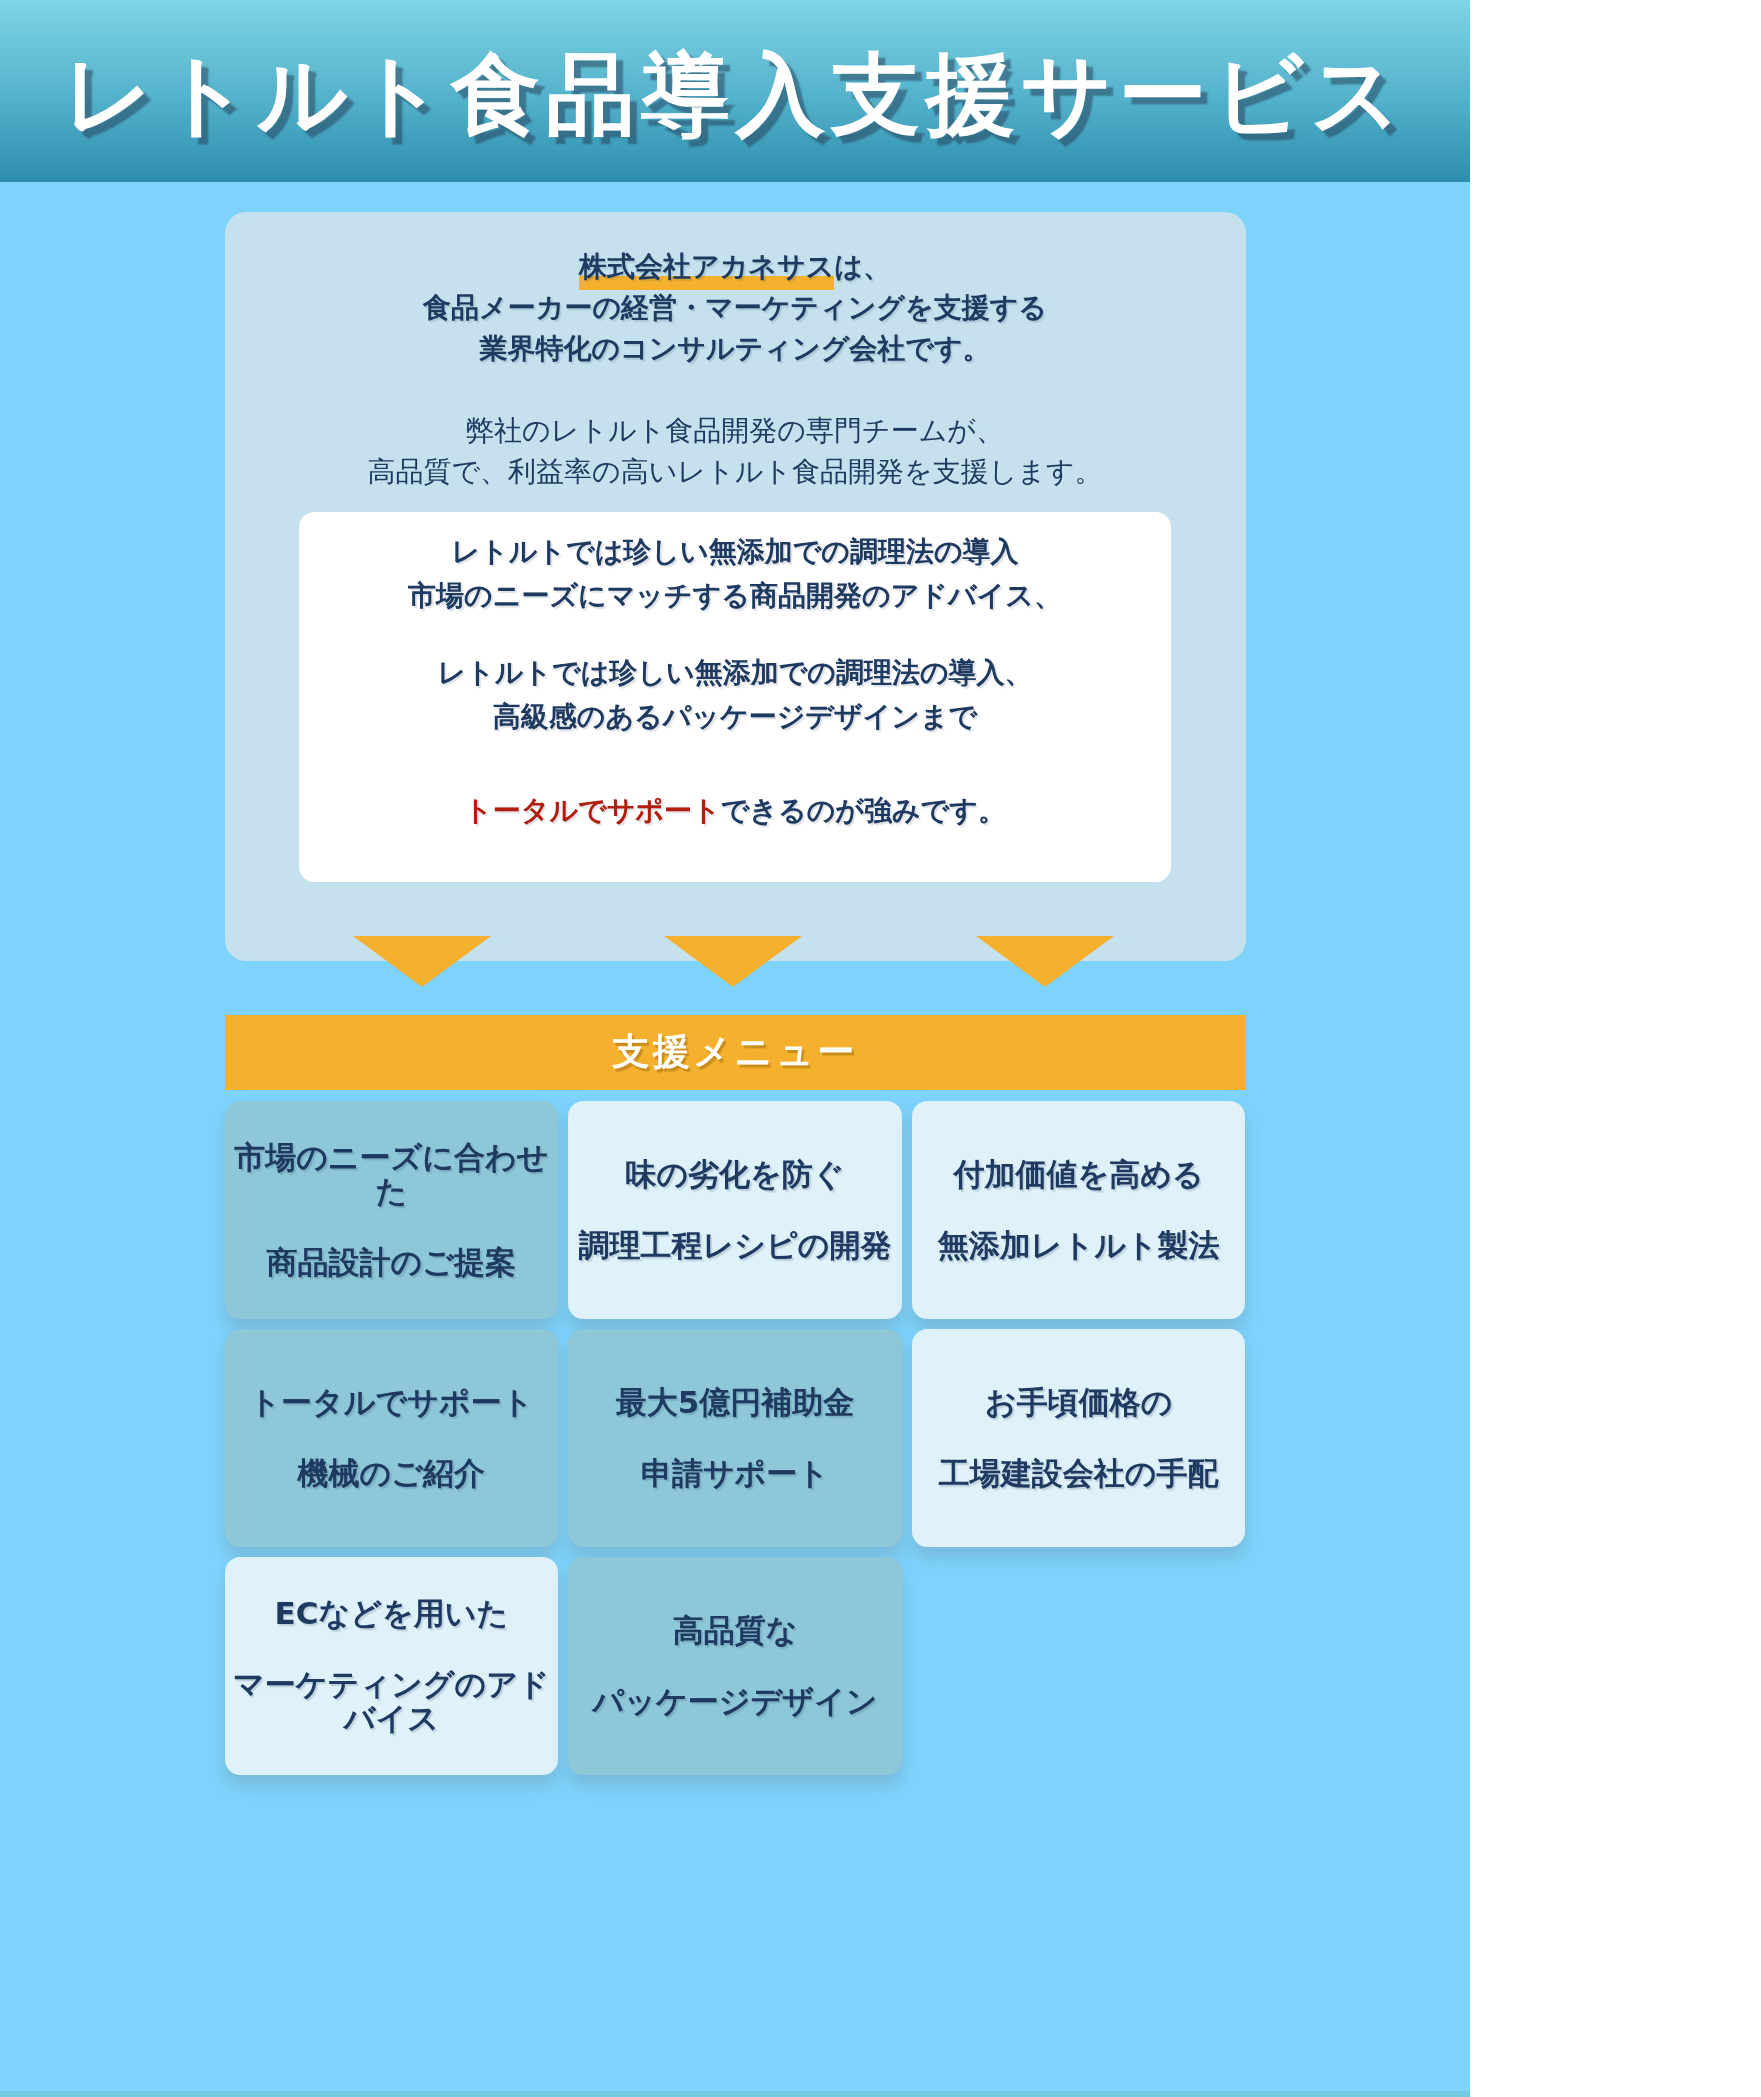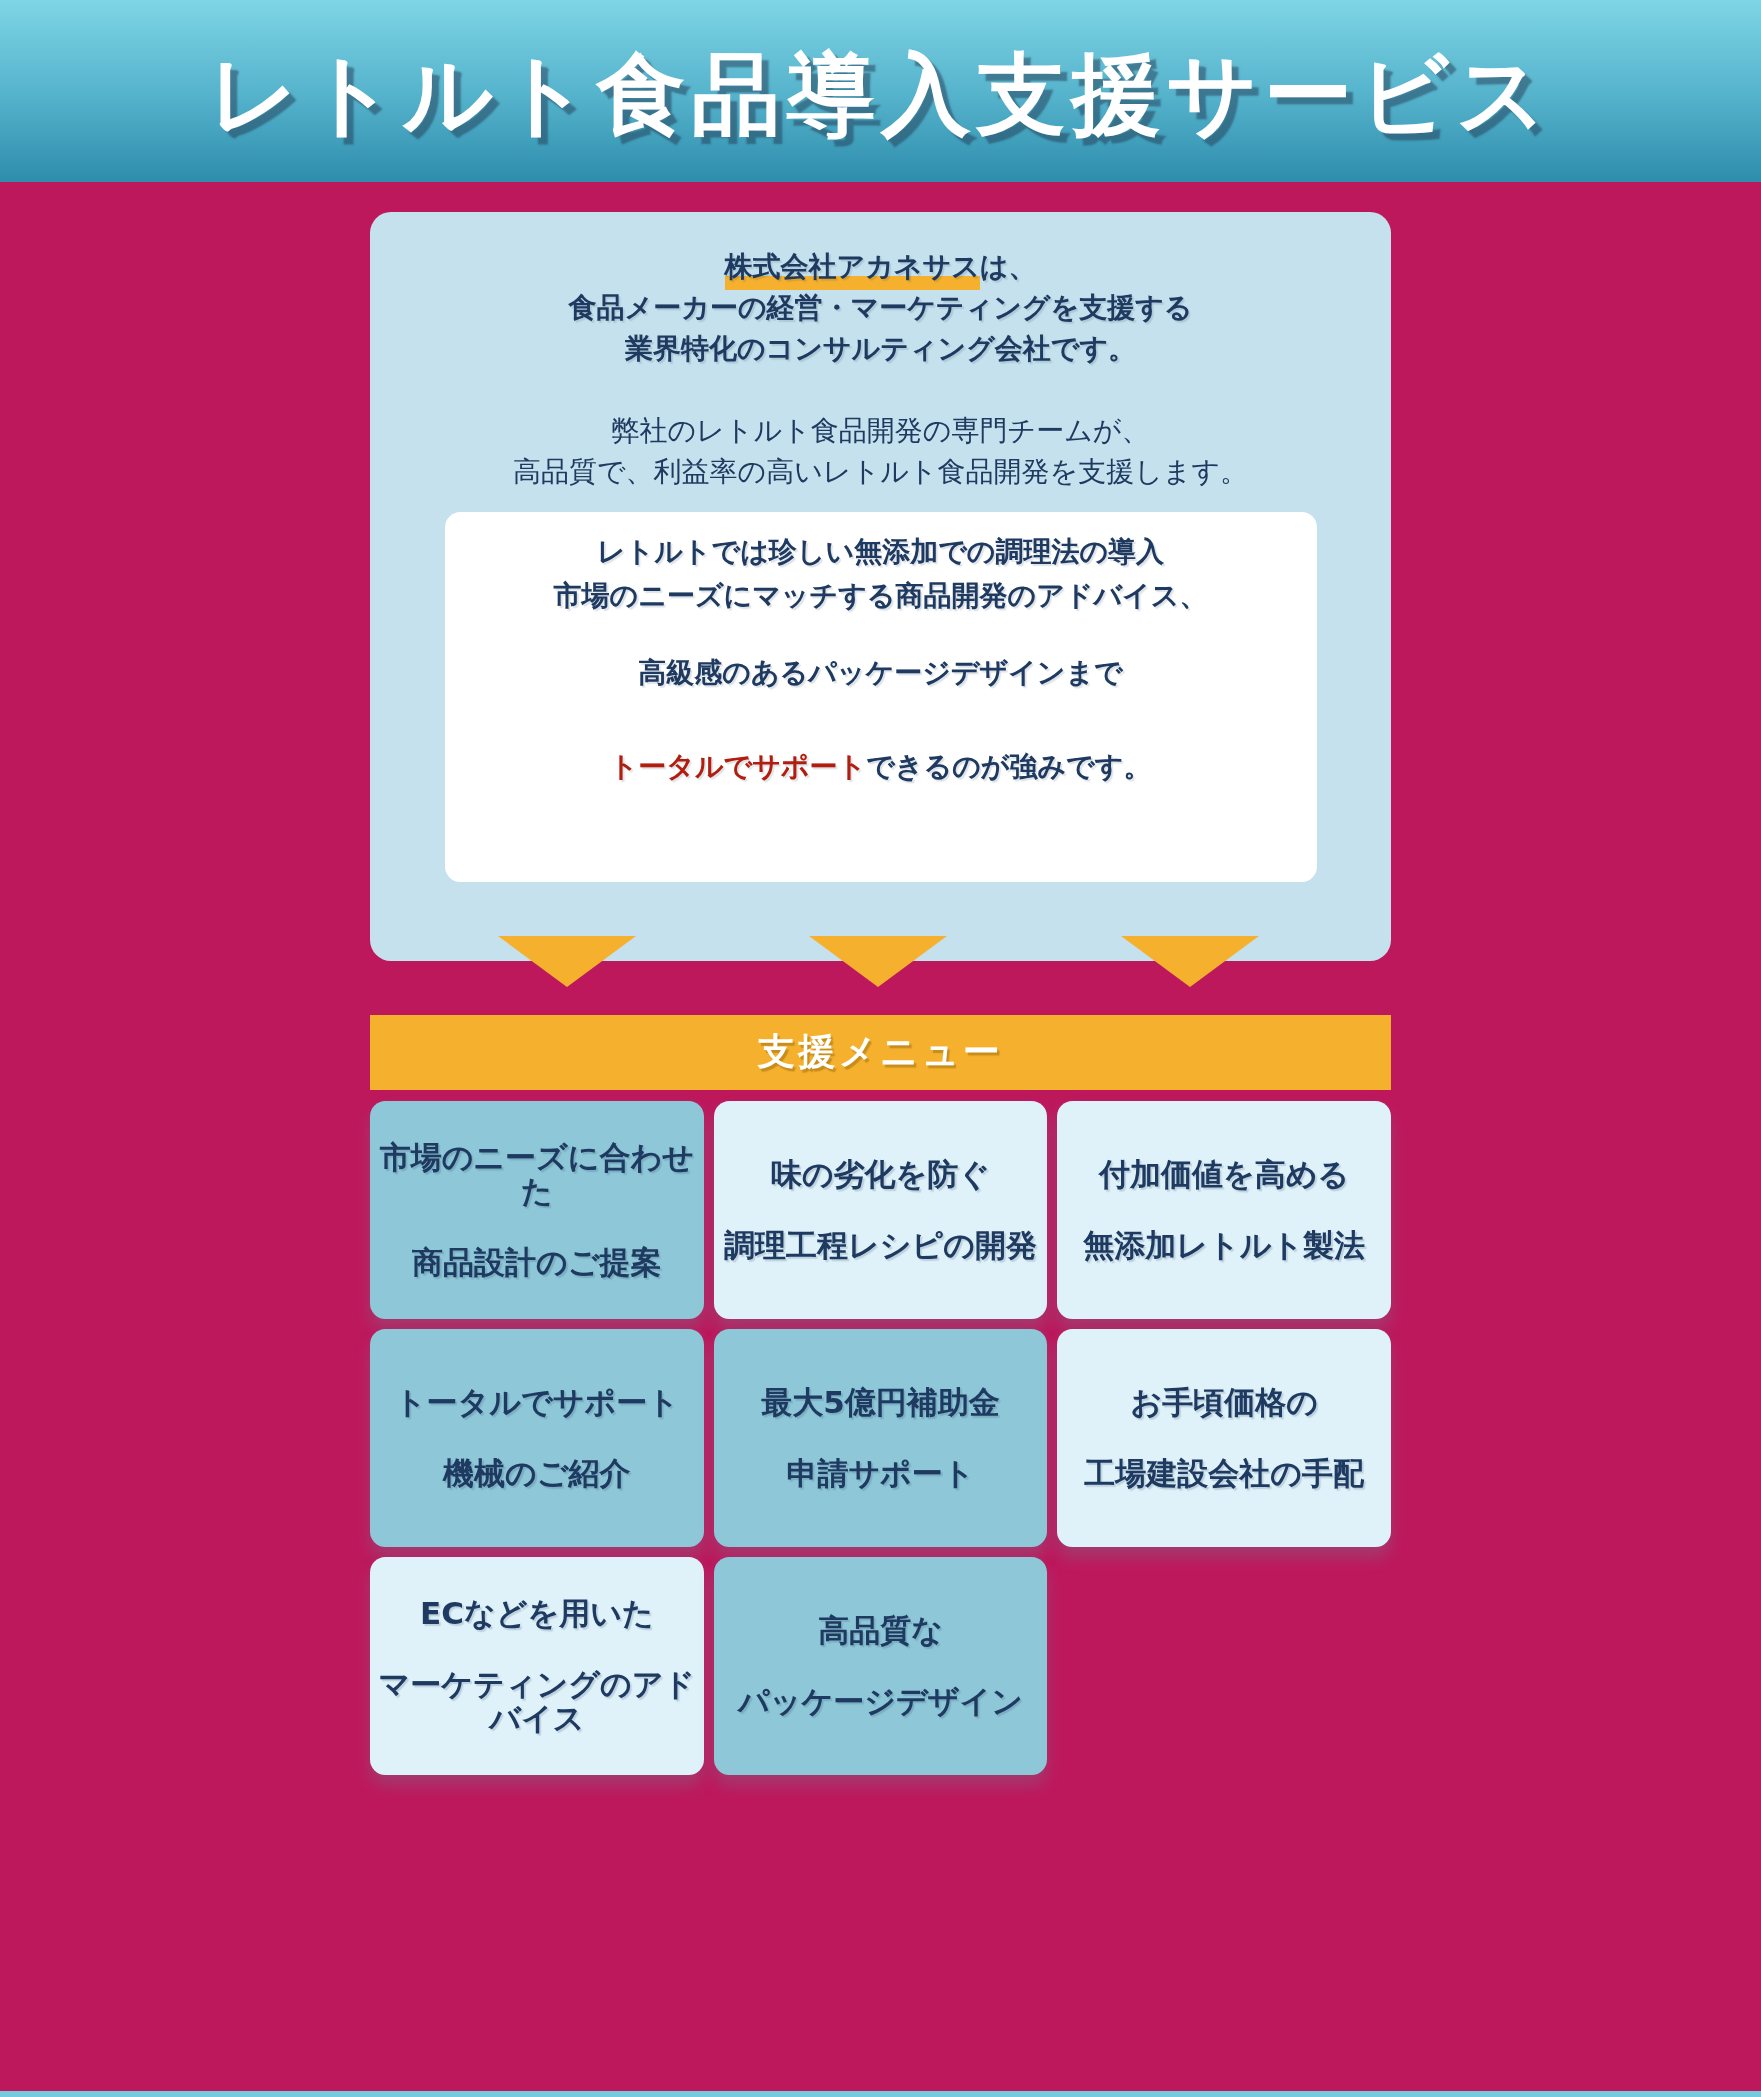--- a/index.html
+++ b/index.html
@@ -13,21 +13,21 @@
     --header-bottom:#2E8DAC;
     --bottom-bar:#74CBDF;
   }
   *{box-sizing:border-box;}
   html,body{margin:0;padding:0;}
   body{
     width:1761px;height:2097px;
     background:#ffffff;
     font-family:"DejaVu Sans","Liberation Sans",sans-serif;
   }
-  .page{position:relative;width:1761px;height:2097px;overflow:hidden;background:#be185d;}
+  .page{position:relative;width:1470px;height:2097px;overflow:hidden;background:#7dd3fc;}
 
   
   .hero{
     height:182px;
     background:linear-gradient(180deg,var(--header-top) 0%,#55B3CC 52%,var(--header-bottom) 100%);
     display:flex;align-items:center;justify-content:center;
   }
   .hero-title{
     margin:0;padding-top:8.3px;
     font-size:89px;font-weight:bold;color:#ffffff;
@@ -146,20 +146,21 @@
         <span class="line">弊社のレトルト食品開発の専門チームが、</span>
         <span class="line">高品質で、利益率の高いレトルト食品開発を支援します。</span>
       </p>
 
       <div class="strengths-card">
         <p class="s1">
           <span class="line">レトルトでは珍しい無添加での調理法の導入</span>
           <span class="line">市場のニーズにマッチする商品開発のアドバイス、</span>
         </p>
         <p class="s2">
+          <span class="line">レトルトでは珍しい無添加での調理法の導入、</span>
           <span class="line">高級感のあるパッケージデザインまで</span>
         </p>
         <p class="s3">
           <span class="red">トータルでサポート</span><span>できるのが強みです。</span>
         </p>
       </div>
     </section>
 
     <div class="arrows">
       <span class="tri t1"></span>

